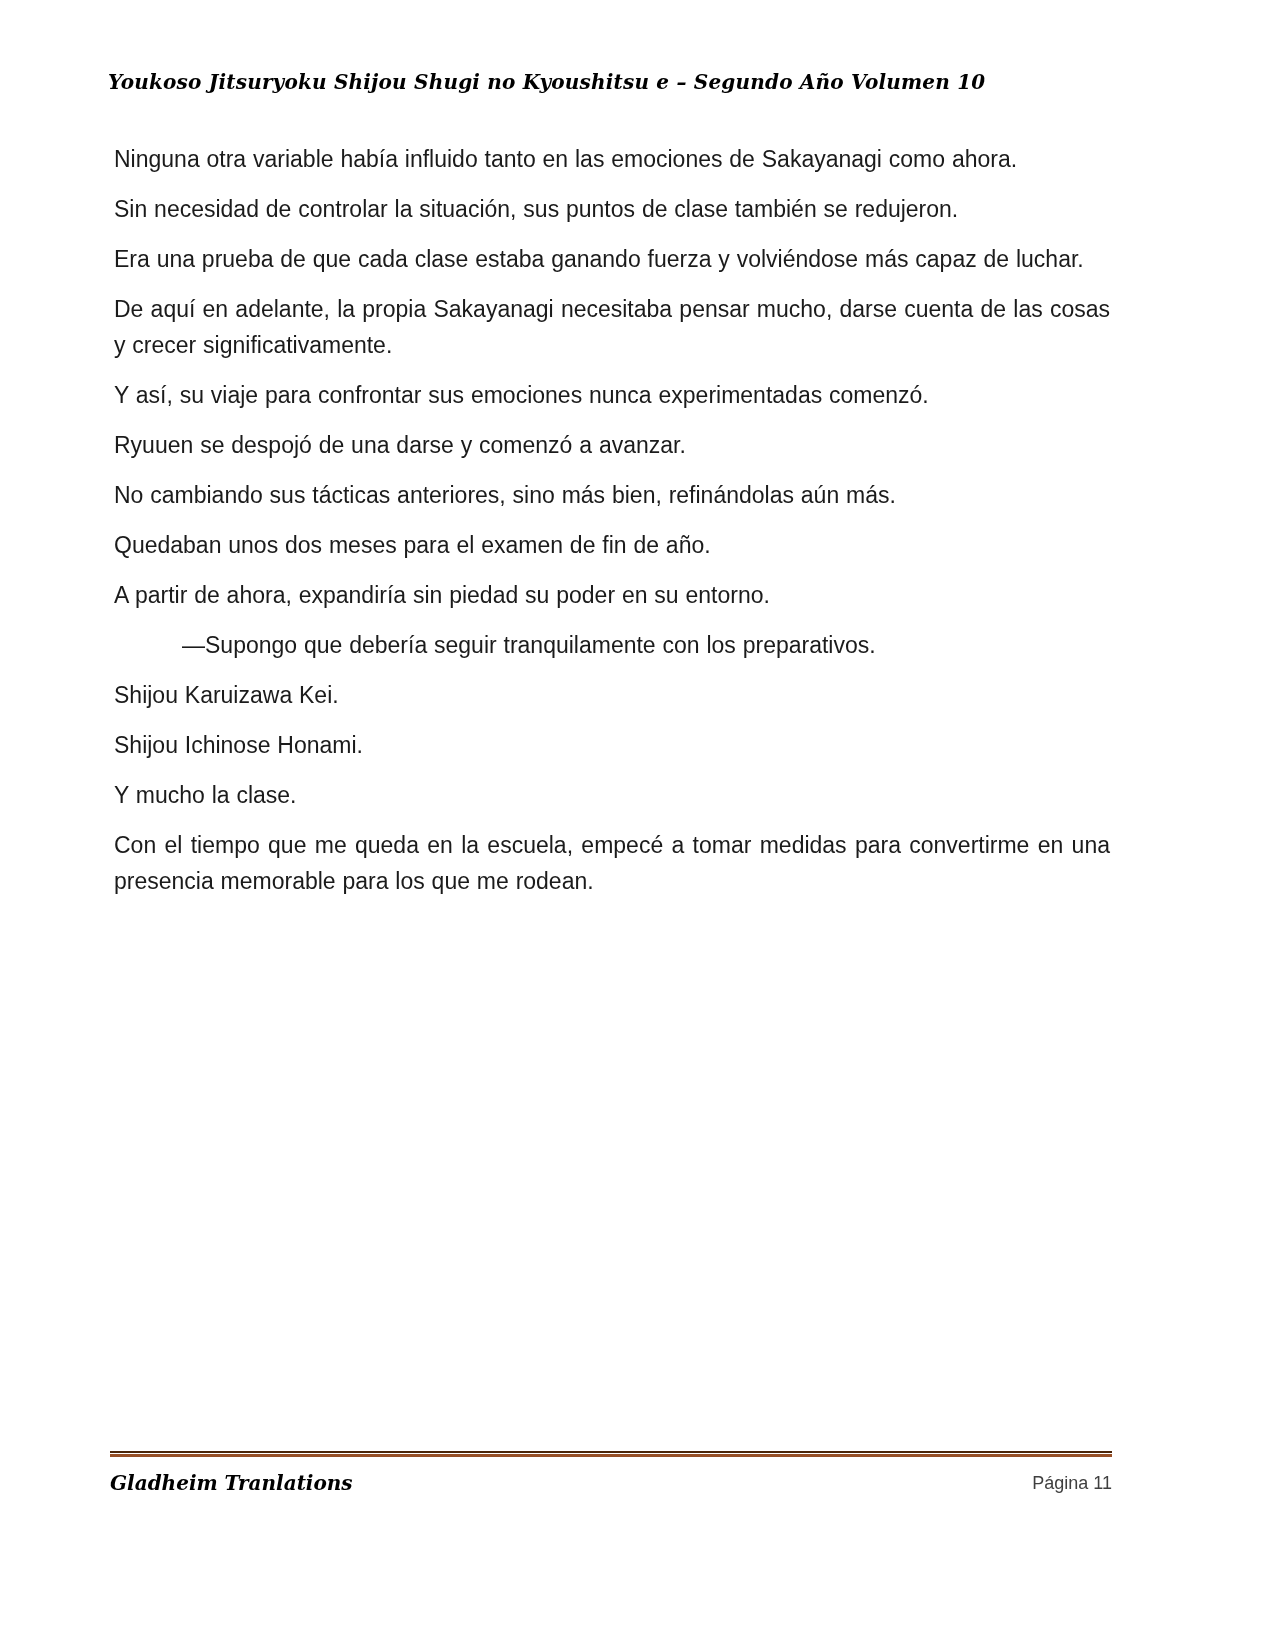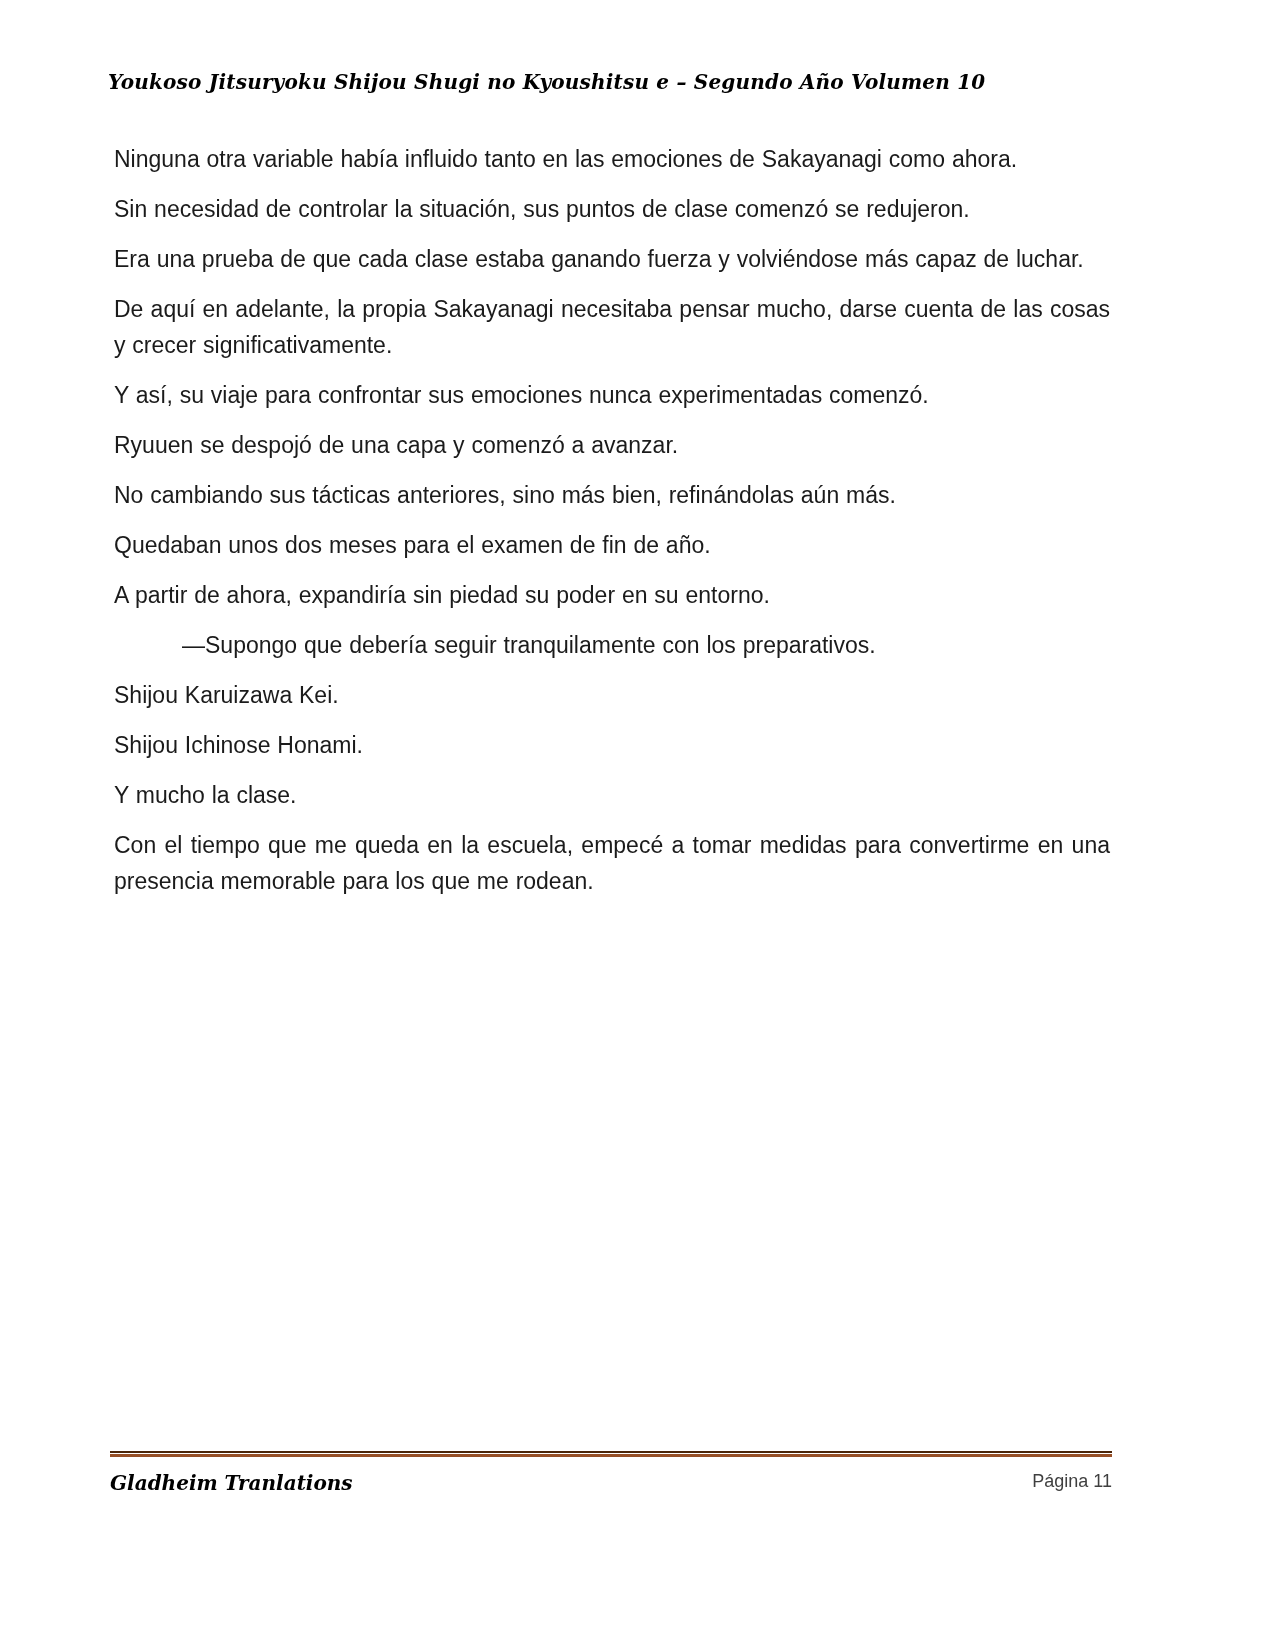--- a/index.html
+++ b/index.html
@@ -58,21 +58,21 @@
   .footer-rule{
     width:100%;
     height:6px;
     border-top:2px solid var(--rule-dark);
     border-bottom:3px solid var(--rule-light);
   }
   .footer-row{
     margin-top:14px;
     display:flex;
     justify-content:space-between;
-    align-items:flex-start;
+    align-items:center;
   }
   .footer-left{
     font-family:"DejaVu Serif", serif;
     font-style:italic;
     font-weight:bold;
     font-size:20px;
     color:#000000;
   }
   .footer-right{
     font-family:"Liberation Sans", sans-serif;
@@ -85,25 +85,25 @@
 
 <div class="page">
 
   <div class="header">
     <span>Youkoso Jitsuryoku Shijou Shugi no Kyoushitsu e – Segundo Año Volumen 10</span>
   </div>
 
   <div class="body-area">
 
   <p class="para">Ninguna otra variable había influido tanto en las emociones de Sakayanagi como ahora.</p>
-      <p class="para">Sin necesidad de controlar la situación, sus puntos de clase comenzó se redujeron.</p>
+      <p class="para">Sin necesidad de controlar la situación, sus puntos de clase también se redujeron.</p>
       <p class="para">Era una prueba de que cada clase estaba ganando fuerza y volviéndose más capaz de luchar.</p>
       <p class="para">De aquí en adelante, la propia Sakayanagi necesitaba pensar mucho, darse cuenta de las cosas y crecer significativamente.</p>
       <p class="para">Y así, su viaje para confrontar sus emociones nunca experimentadas comenzó.</p>
-      <p class="para">Ryuuen se despojó de una capa y comenzó a avanzar.</p>
+      <p class="para">Ryuuen se despojó de una darse y comenzó a avanzar.</p>
       <p class="para">No cambiando sus tácticas anteriores, sino más bien, refinándolas aún más.</p>
       <p class="para">Quedaban unos dos meses para el examen de fin de año.</p>
       <p class="para">A partir de ahora, expandiría sin piedad su poder en su entorno.</p>
       <p class="para indent">—Supongo que debería seguir tranquilamente con los preparativos.</p>
       <p class="para">Shijou Karuizawa Kei.</p>
       <p class="para">Shijou Ichinose Honami.</p>
       <p class="para">Y mucho la clase.</p>
       <p class="para">Con el tiempo que me queda en la escuela, empecé a tomar medidas para convertirme en una presencia memorable para los que me rodean.</p>
     </div>
 

